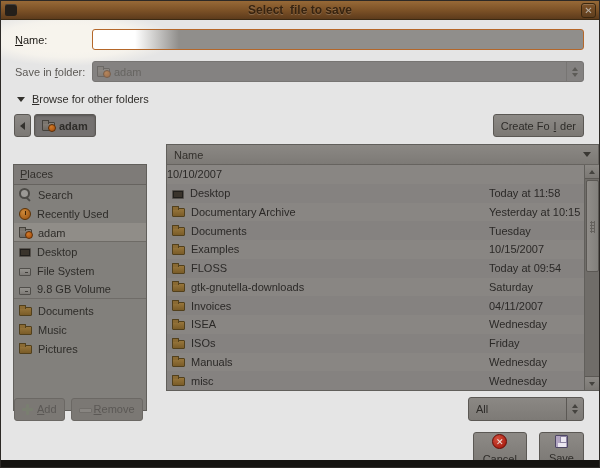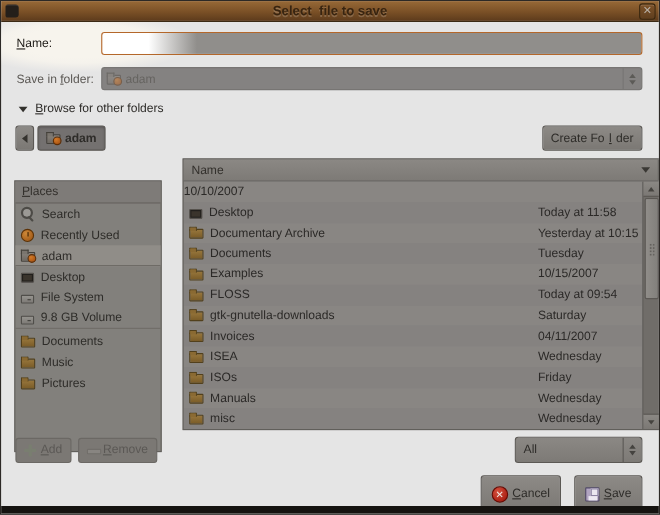--- a/index.html
+++ b/index.html
@@ -133,21 +133,21 @@
     border:1px solid #5b5854; border-radius:2px; position:relative; }
   .sthumb::after { content:""; position:absolute; left:3px; right:3px; top:40px; height:12px;
     background-image:radial-gradient(#64615d 1px, transparent 1.2px); background-size:3px 3px; }
 
   
   .bm-row { top:396px; left:13px; right:15px; height:24px; display:flex; align-items:center; gap:6px; }
   .filter-combo { position:absolute; right:0; width:116px; height:24px;
     background:linear-gradient(#8b8884,#7d7a76); border:1px solid #5b5854; border-radius:3px;
     display:flex; align-items:center; padding-left:7px; color:#2e2c29; }
   .action-row { top:431px; right:15px; height:25px; display:flex; gap:12px; position:absolute; z-index:1; }
-  .action-row .btn { height:25px; padding:16px 9px; }
+  .action-row .btn { height:25px; padding:16px 9px;flex-direction:column; }
 
   .bottom-strip { position:absolute; left:0; right:0; bottom:0; height:7px; background:#151310; z-index:3; }
 
   
   .ic { position:relative; display:inline-block; flex:none; }
   .ic-folder { width:13px; height:9px; margin-top:2px;
     background:linear-gradient(#97763c,#7a5c28); border:1px solid #52401c; border-radius:1px; }
   .ic-folder::before { content:""; position:absolute; top:-3px; left:-1px; width:5px; height:3px;
     background:#8a6a33; border:1px solid #52401c; border-bottom:none; border-radius:1px 1px 0 0; }
   .ic-homefolder { width:13px; height:9px; margin-top:2px;

